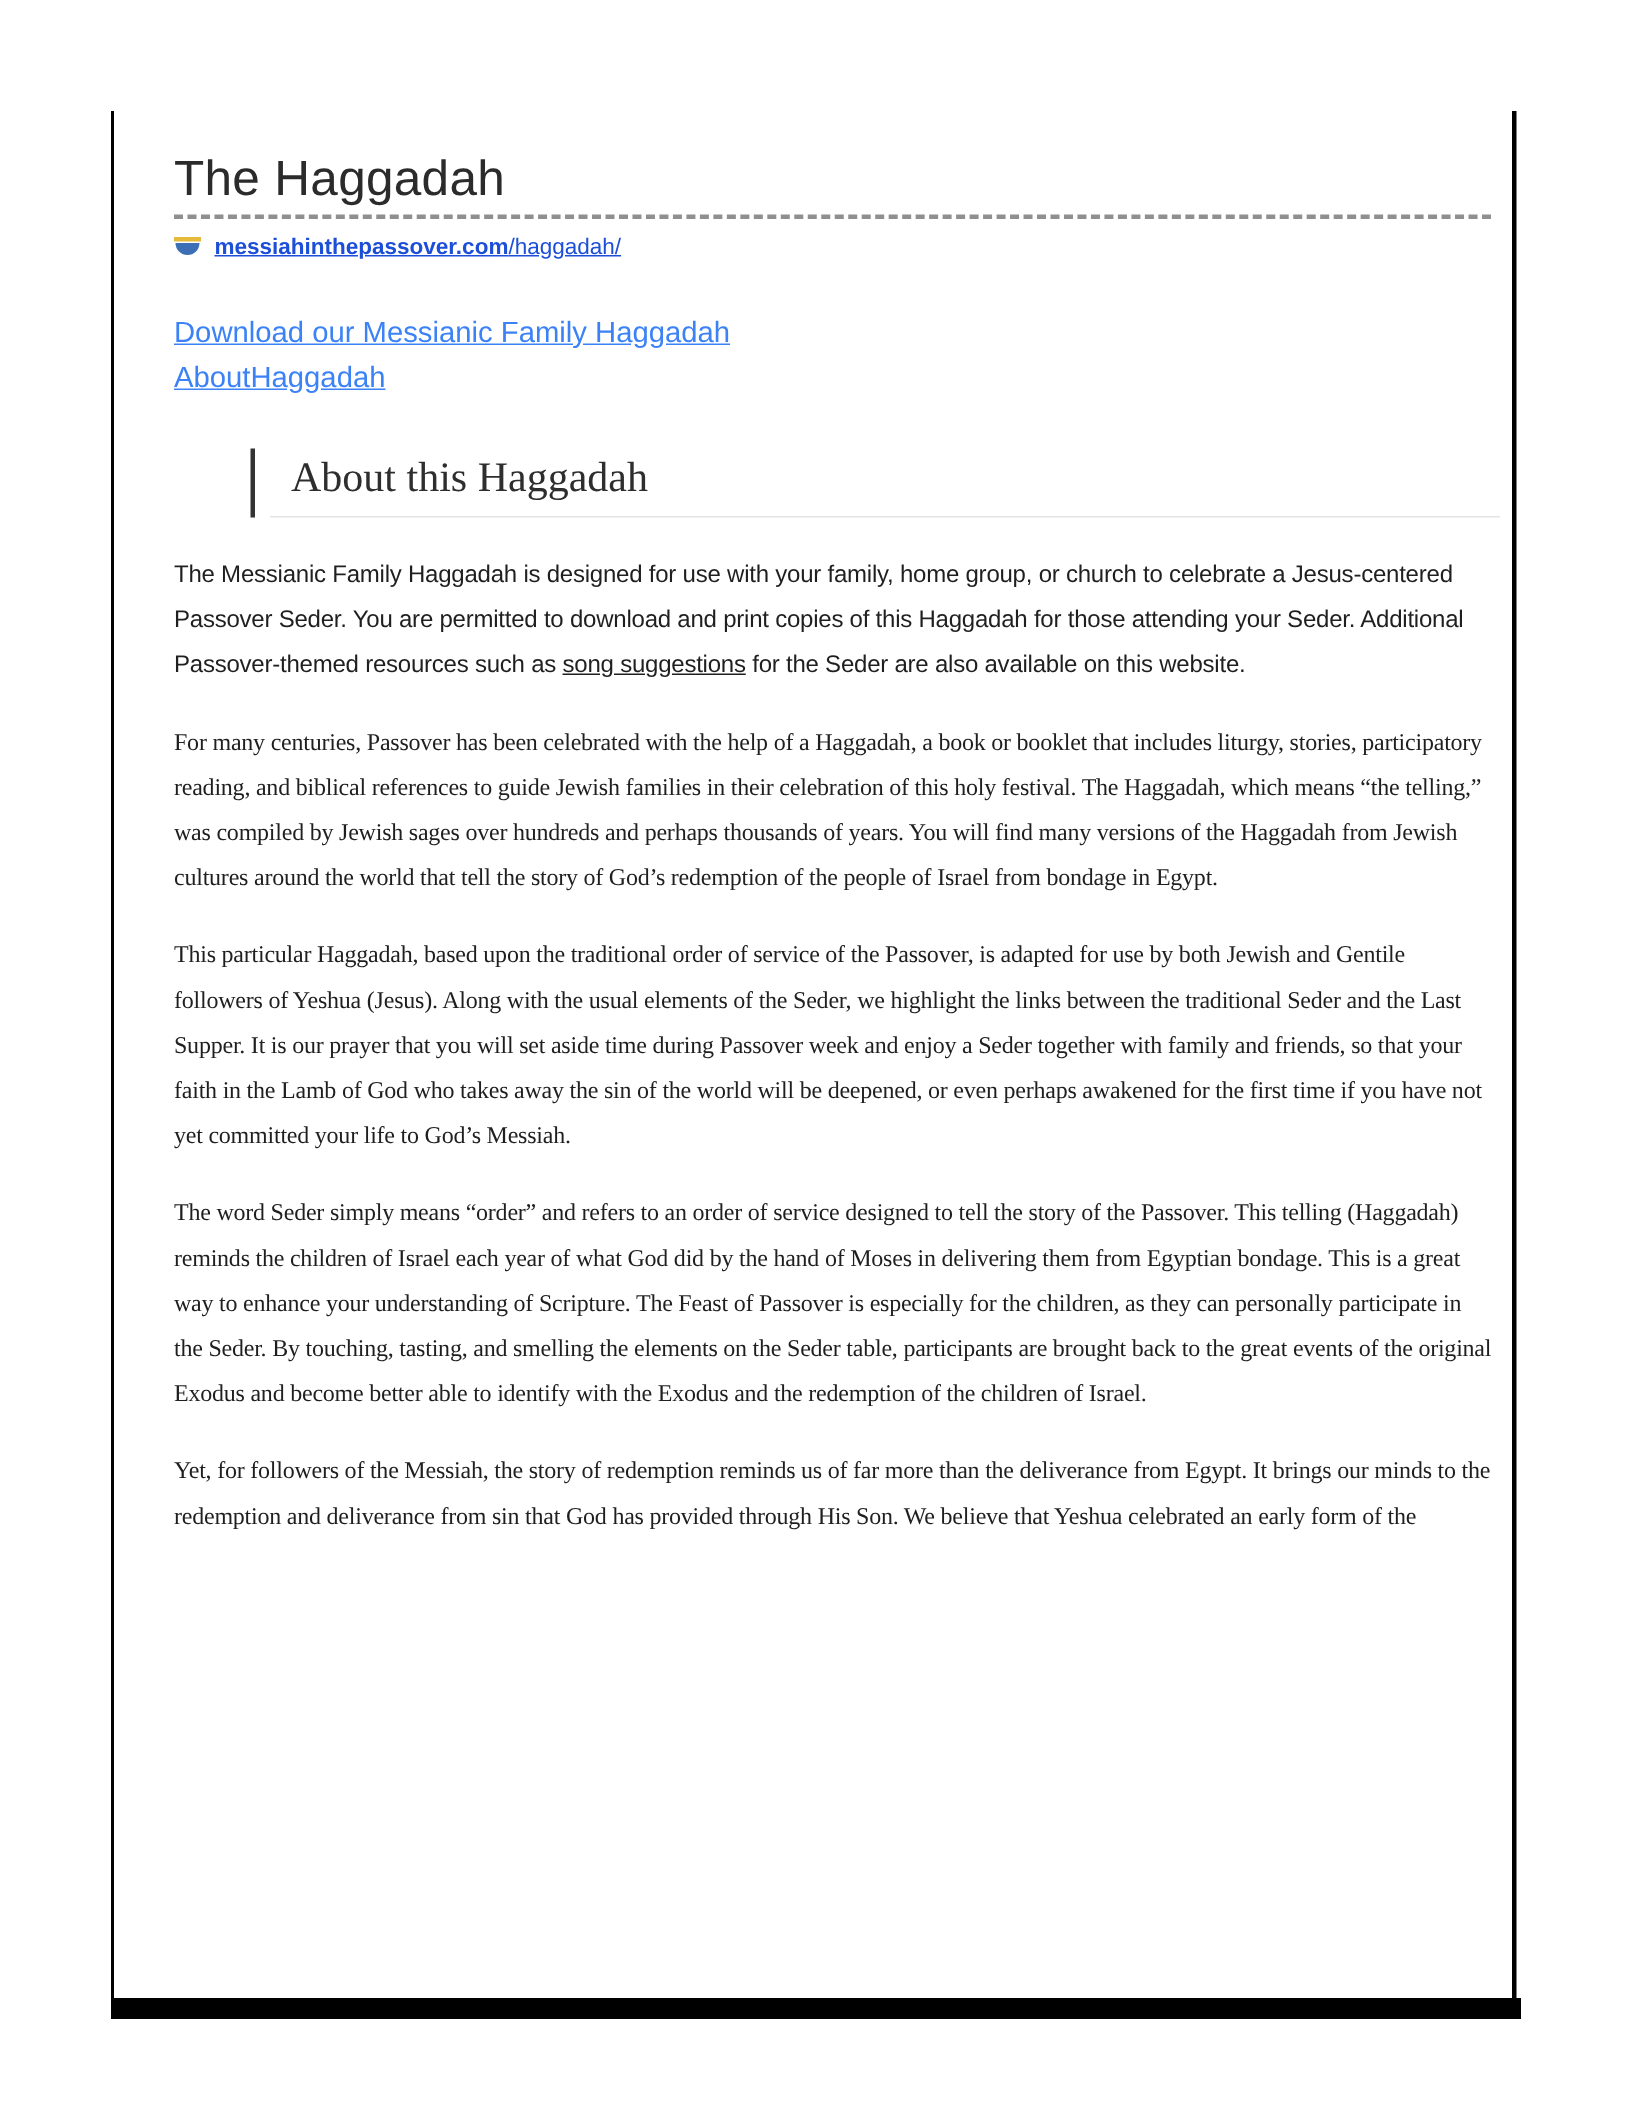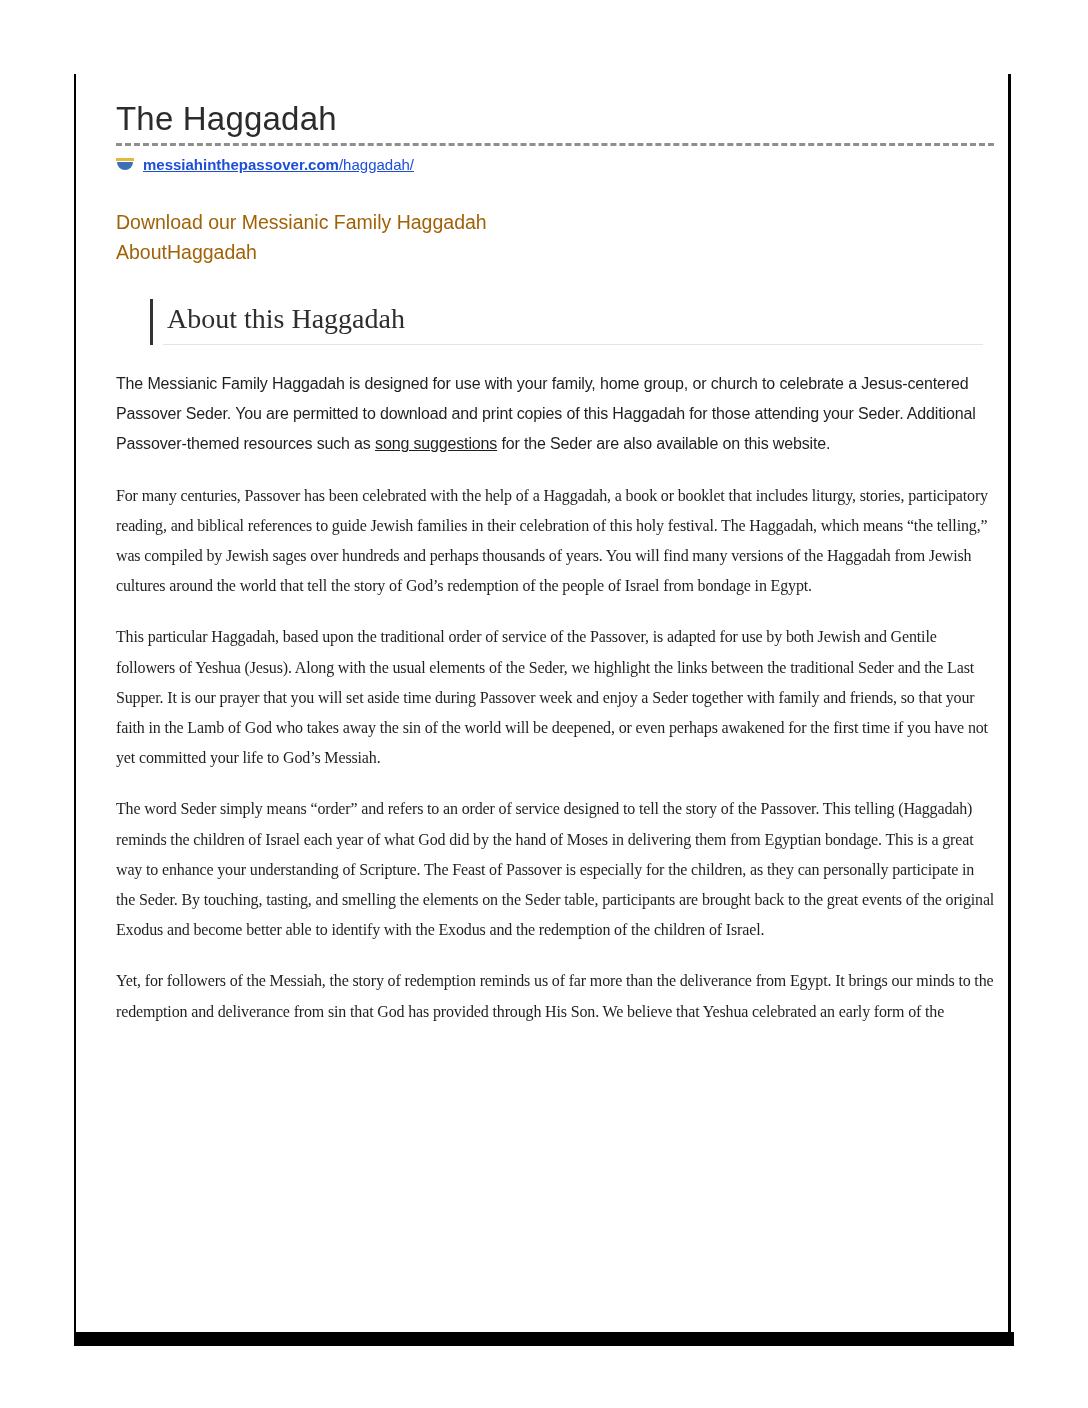--- a/index.html
+++ b/index.html
@@ -9,22 +9,22 @@
   .content { position: absolute; left: 116px; top: 96px; width: 880px; }
   .title { font-size: 33px; font-weight: normal; color: #2b2b2b; margin: 0; line-height: 46px; letter-spacing: 0.2px; }
   .dash-rule { height: 0; border-top: 3px dashed #8f8f8f; margin-top: 1px; width: 878px; }
   .source { display: flex; align-items: center; margin-top: 7px; height: 22px; font-size: 15px; }
   .source-icon { width: 18px; height: 12px; margin-right: 9px; position: relative; }
   .source-icon .top { position: absolute; left: 0; top: 0; width: 18px; height: 3px; background: #e5b93a; }
   .source-icon .bowl { position: absolute; left: 1px; top: 4px; width: 16px; height: 8px; background: #3c6fb5; border-radius: 0 0 8px 8px; }
   .source-link { color: #1d4ed8; text-decoration: underline; }
   .source-domain { font-weight: bold; }
   .links { margin-top: 32px; font-size: 19.5px; line-height: 30px; }
-  .links a { color: #a16207; display: block; width: max-content; }
-  .section-heading { position: relative; margin: 32px 0 0 34px; padding-left: 17px; height: 46px; }
+  .links a { color: #3b82f6; text-decoration: underline; display: block; width: max-content; }
+  .section-heading { position: relative; margin: 32px 0 0 51px; padding-left: 27px; height: 46px; }
   .section-heading .bar { position: absolute; left: 0; top: 0; width: 3px; height: 46px; background: #333; }
   .section-heading h2 { font-family: "Liberation Serif", serif; font-weight: normal; font-size: 28px; color: #2e2e2e; margin: 0; line-height: 40px; }
   .section-heading .underline { position: absolute; left: 13px; top: 45px; width: 820px; height: 1px; background: #e4e4e4; }
   .para { font-size: 16px; line-height: 30.2px; margin: 0; color: #1f1f1f; letter-spacing: -0.15px; }
   .para a { color: #1f1f1f; text-decoration: underline; }
   .p1 { margin-top: 24px; }
   .pgap { margin-top: 21px; font-family: Liberation Serif, serif; }
 </style>
 </head>
 <body>

